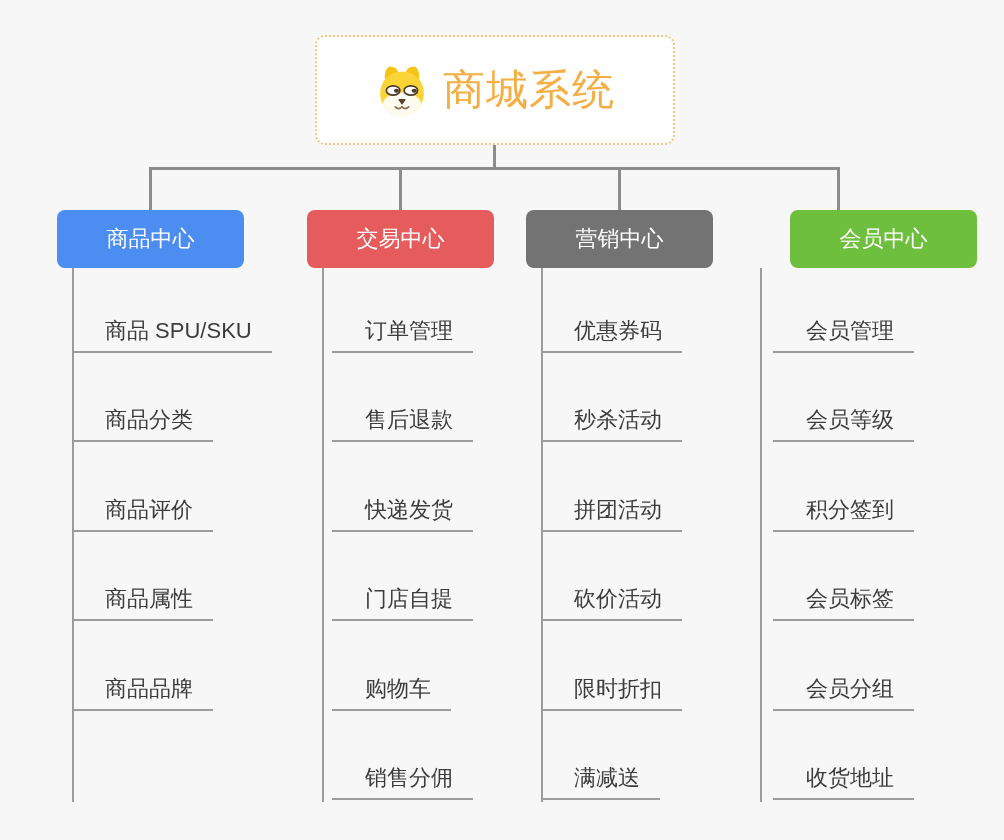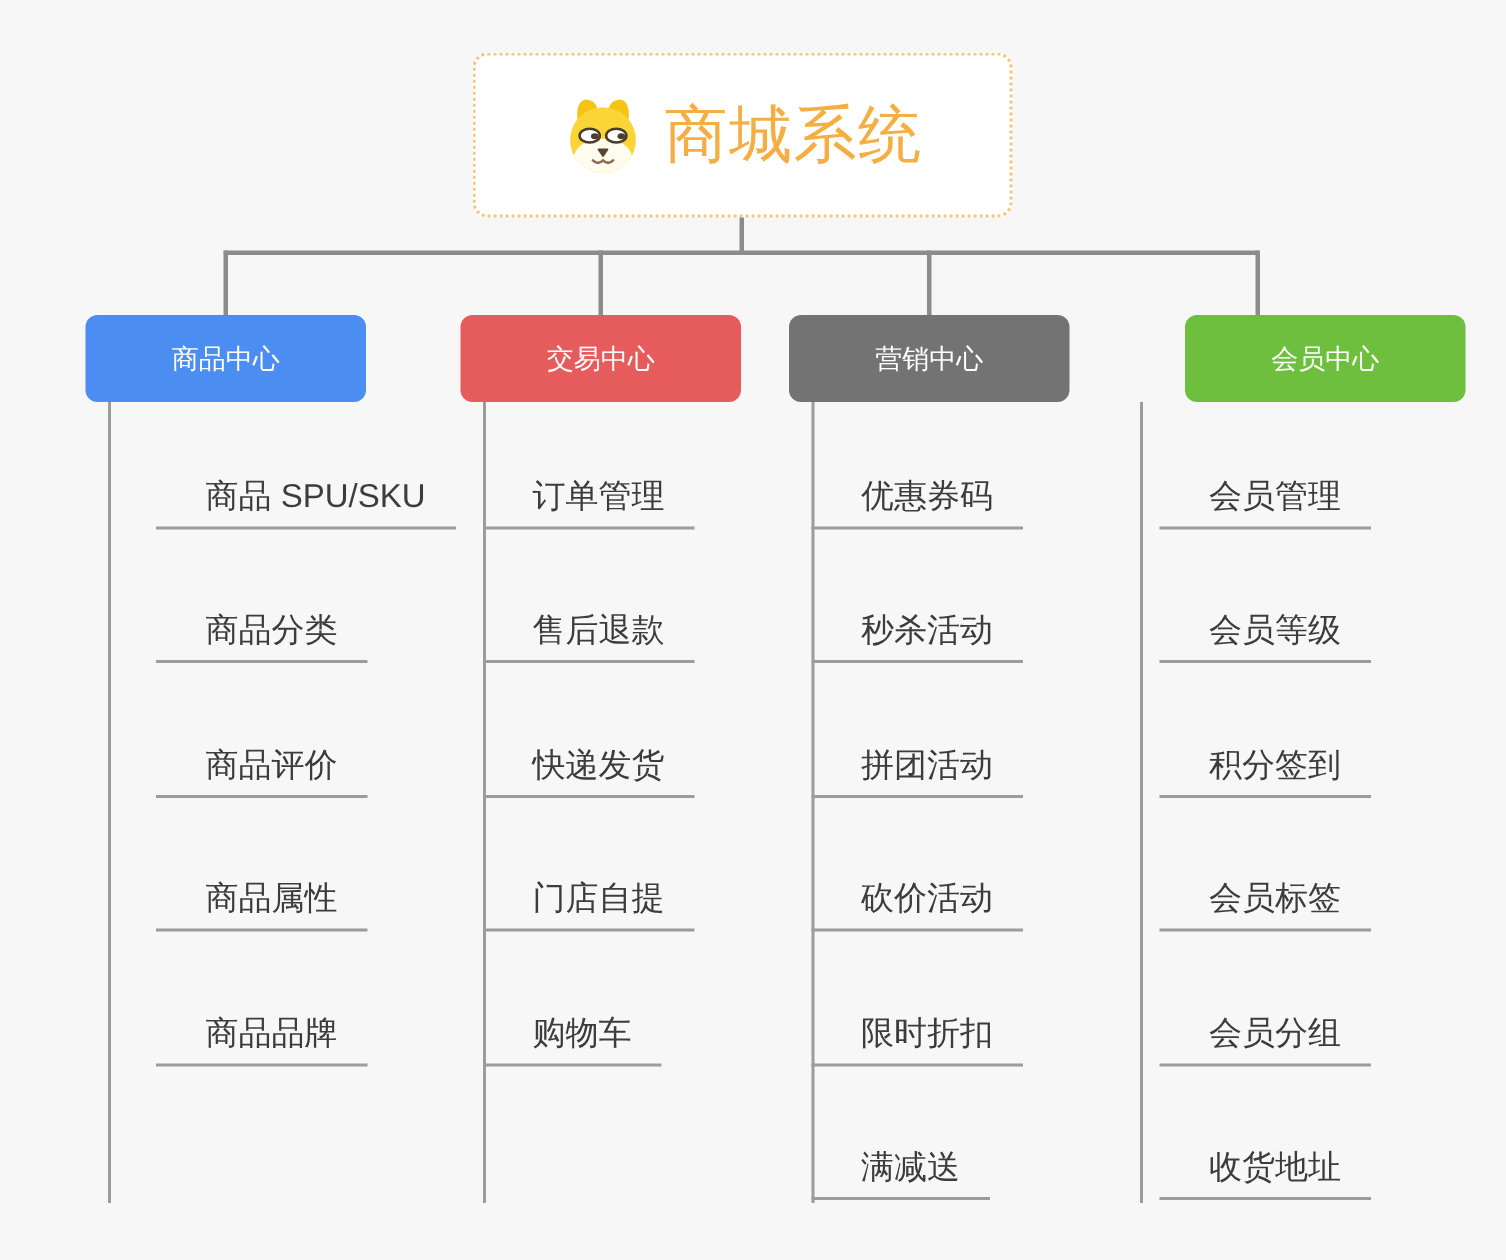--- a/index.html
+++ b/index.html
@@ -46,40 +46,40 @@
   .drop-2{left:618px;}
   .drop-3{left:837px;}
 
   
   .branch-box{
     position:absolute;top:210px;width:187px;height:58px;
     border-radius:8px;
     display:flex;align-items:center;justify-content:center;
   }
   .branch-box .branch-label{
-    color:#FFFFFF;font-size:18px;white-space:nowrap;
+    color:#FFFFFF;font-size:22px;white-space:nowrap;
   }
   .bpos-0{left:57px;}
   .bpos-1{left:307px;}
   .bpos-2{left:526px;}
   .bpos-3{left:745px;}
 
   
   .trunk{position:absolute;top:268px;width:2px;height:534px;background:var(--child-line);}
   .tpos-0{left:72px;}
   .tpos-1{left:322px;}
   .tpos-2{left:541px;}
   .tpos-3{left:760px;}
 
   .child-col{
     position:absolute;top:263.6px;
     display:flex;flex-direction:column;align-items:flex-start;
   }
-  .cpos-0{left:72px;margin-left:32px;}
-  .cpos-1{left:322px;}
+  .cpos-0{left:72px;}
+  .cpos-1{left:332px;}
   .cpos-2{left:541px;}
   .cpos-3{left:760px;padding-left:13px;}
 
   .child-row{
     height:89.4px;
     display:flex;align-items:flex-end;
     border-bottom:2px solid var(--child-line);
     padding-left:33px;padding-right:20px;
     width:fit-content;
   }
@@ -171,20 +171,23 @@
       </div>
     <div class="child-row">
         <span class="child-text">快递发货</span>
       </div>
     <div class="child-row">
         <span class="child-text">门店自提</span>
       </div>
     <div class="child-row">
         <span class="child-text">购物车</span>
       </div>
+    <div class="child-row">
+        <span class="child-text">销售分佣</span>
+      </div>
   </div>
 
   <div class="child-col cpos-2">
     <div class="child-row">
         <span class="child-text">优惠券码</span>
       </div>
     <div class="child-row">
         <span class="child-text">秒杀活动</span>
       </div>
     <div class="child-row">

